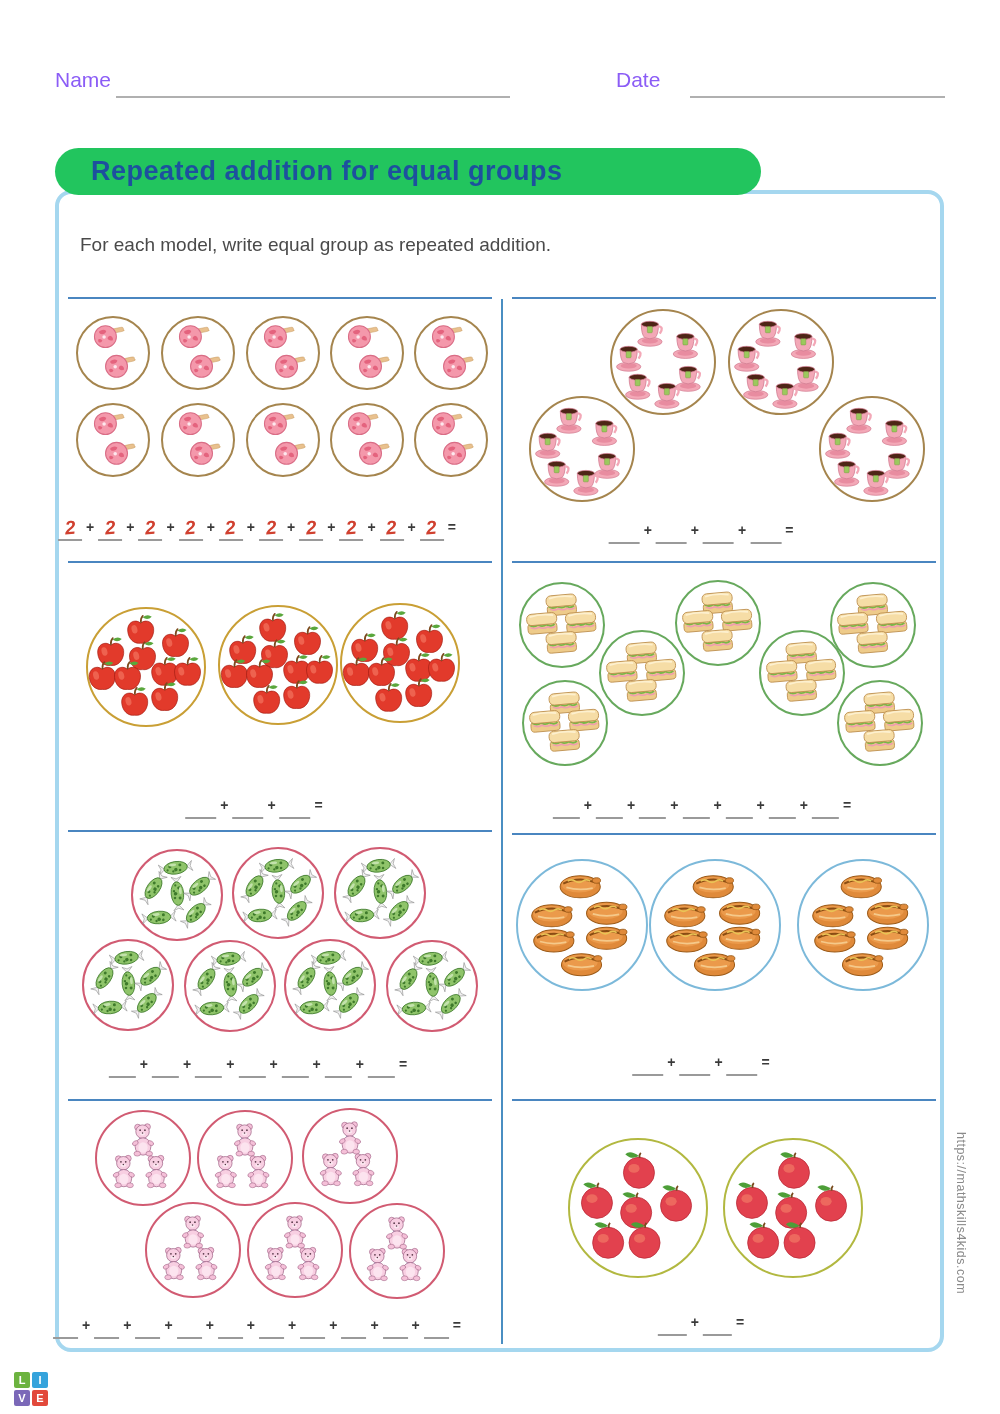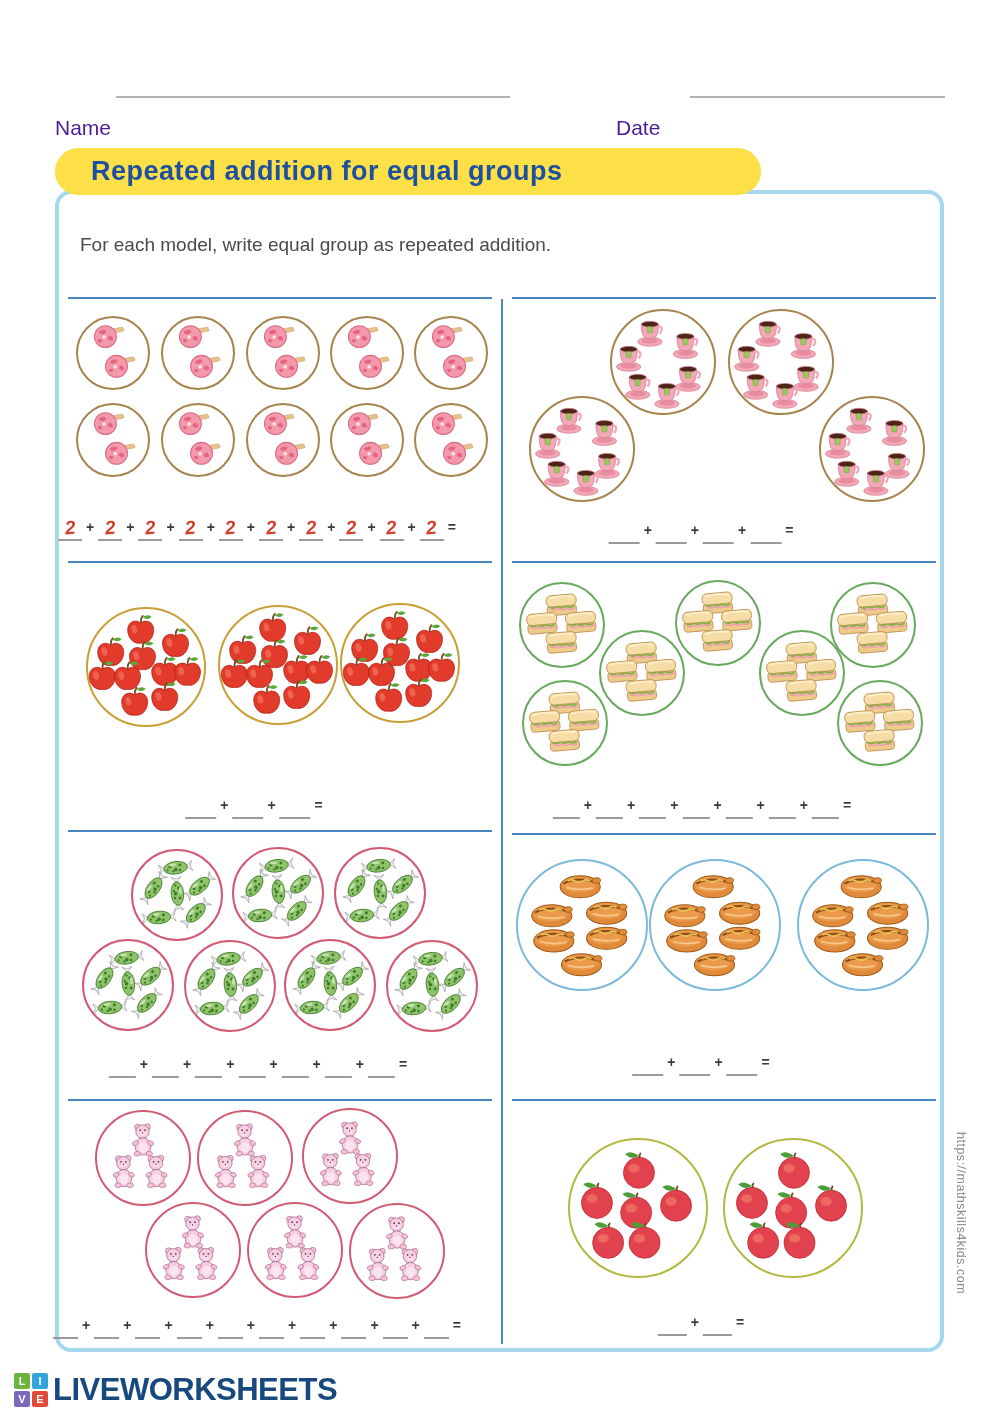--- a/index.html
+++ b/index.html
@@ -1,19 +1,19 @@
 <!DOCTYPE html>
 <html><head>
 <meta charset="utf-8">
 <style>
   html,body{margin:0;padding:0;background:#fff;}
   body{width:1000px;height:1414px;position:relative;font-family:"Liberation Sans",sans-serif;overflow:hidden;}
-  .lbl{position:absolute;font-size:21px;color:#4c1d95;margin-top:48px;}
+  .lbl{position:absolute;font-size:21px;color:#8b5cf6;}
   .writeline{position:absolute;border-bottom:2px solid #b0b0b0;height:0;}
-  .banner{position:absolute;left:55px;top:148px;width:706px;height:47px;background:#fde047;border-radius:26px;z-index:3;display:flex;align-items:center;}
+  .banner{position:absolute;left:55px;top:148px;width:706px;height:47px;background:#22c55e;border-radius:26px;z-index:3;display:flex;align-items:center;}
   .banner-text{margin-left:36px;font-size:27px;font-weight:bold;color:#1d509e;letter-spacing:.5px;}
   .board-frame{position:absolute;left:55px;top:190px;width:889px;height:1162px;border:4px solid #a5d7ef;border-radius:16px;box-sizing:border-box;z-index:1;}
   .content-layer{position:absolute;left:0;top:12px;width:1000px;height:1414px;z-index:2;}
   .instruction{position:absolute;left:80px;top:222px;font-size:19px;color:#4a4a4a;}
   .v-divider{position:absolute;left:501px;top:287px;width:2px;height:1045px;background:#4a8ec2;}
   .section-divider{position:absolute;height:2px;width:424px;background:#4a86c0;}
   .group-circle{position:absolute;border:2.5px solid #999;border-radius:50%;box-sizing:border-box;background:#fff;}
   .group-circle svg{position:absolute;left:0;top:0;}
   .answer-row{position:absolute;transform:translateX(-50%);display:flex;align-items:flex-end;white-space:nowrap;}
   .blank{display:inline-block;border-bottom:2px solid #9a9a9a;height:22px;text-align:center;margin:0 3px;}
@@ -987,14 +987,13 @@
 
 <div class="side-url">https://mathskills4kids.com</div>
 
 <div class="footer">
   <span class="tiles">
       <span class="tile" style="background: rgb(108, 179, 63);">L</span>
       <span class="tile" style="background: rgb(53, 163, 220);">I</span>
       <span class="tile" style="background: rgb(123, 104, 184);">V</span>
       <span class="tile" style="background: rgb(226, 73, 59);">E</span>
     </span>
-  <span class="brand">LIVEWORKSHEETS</span>
 </div>
 
 </body></html>

